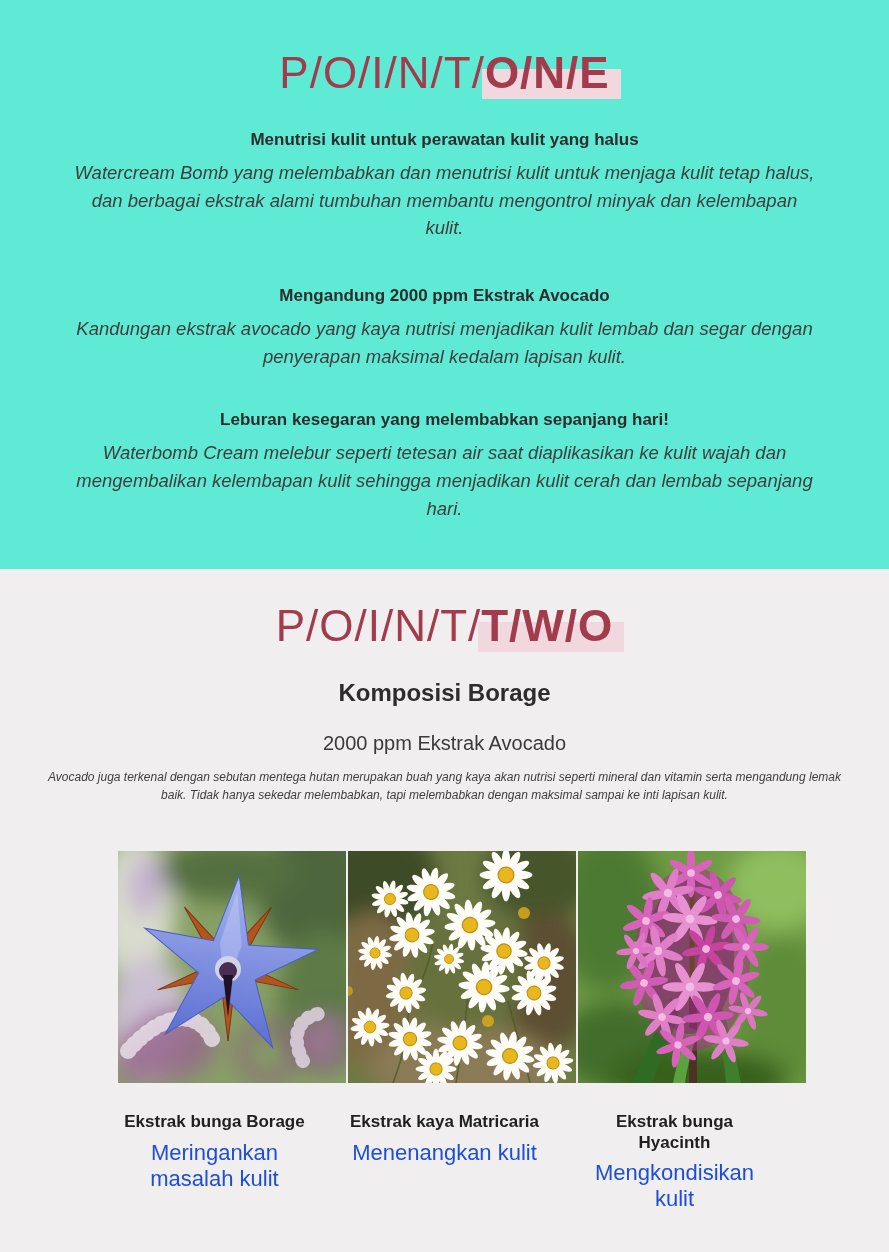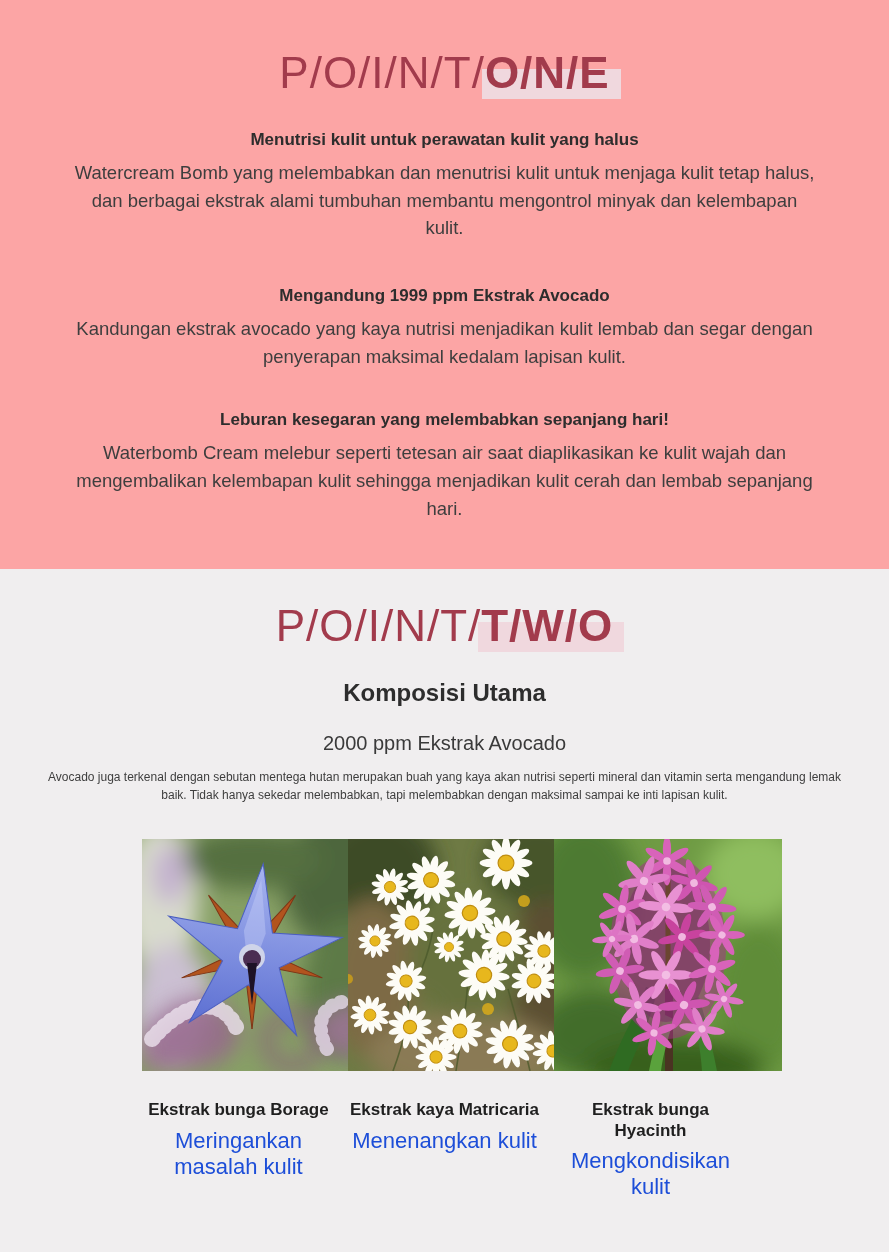--- a/index.html
+++ b/index.html
@@ -10,21 +10,21 @@
     --body:#3e3e3e;
   }
   html,body{margin:0;padding:0;background:#ffffff;}
   body{
     width:889px;
     font-family:"Liberation Sans","DejaVu Sans",sans-serif;
     color:var(--body);
     -webkit-font-smoothing:antialiased;
   }
   .sec{box-sizing:border-box;text-align:center;}
-  .sec1{height:569px;padding:50px 48px 0;background:#fca5a5;}
+  .sec1{height:569px;padding:50px 48px 0;background:#5eead4;}
   .sec2{height:683px;padding:34px 44px 10px;background:var(--graybg);}
 
   .point-header{
     margin:0;
     font-size:44px;
     line-height:1.05;
     font-weight:normal;
     letter-spacing:1px;
     color:var(--maroon);
     text-align:center;
@@ -44,20 +44,21 @@
     font-weight:bold;
     color:var(--heading);
   }
   .h2 + .body-p{margin-top:9px;}
   .body-p{
     margin:16px auto;
     max-width:748px;
     font-size:18.5px;
     line-height:1.5;
     color:var(--body);
+    font-style:italic;
   }
   .mt44{margin-top:44px;}
   .mt40{margin-top:40px;}
 
   .h3{
     margin:30px auto 0;
     font-size:24px;
     font-weight:bold;
     color:var(--heading);
   }
@@ -68,21 +69,21 @@
     color:#3a3a3a;
   }
   .sec2 .body-p{max-width:812px;margin-top:13px;font-size:12px;line-height:1.5;}
 
   .flowers{
     display:flex;
     justify-content:center;
     gap:5px;
     margin-top:31px;
   }
-  figure.flower-card{margin:4px;width:193px;}
+  figure.flower-card{margin:16px;width:193px;}
   .flower-card svg{display:block;width:228px;height:232px;}
   figcaption{margin-top:29px;}
   .ing-name{
     font-size:17px;
     font-weight:bold;
     color:#1f1f1f;
     line-height:1.2;
   }
   .ing-benefit{
     margin-top:7px;
@@ -95,33 +96,33 @@
 <body>
 
 <section class="sec sec1">
   <h1 class="point-header">
     <span class="pt-light">P/O/I/N/T/</span><span class="pt-bold-wrap"><i class="pt-hl"></i><span class="pt-bold">O/N/E</span></span>
   </h1>
 
   <h2 class="h2">Menutrisi kulit untuk perawatan kulit yang halus</h2>
   <p class="body-p">Watercream Bomb yang melembabkan dan menutrisi kulit untuk menjaga kulit tetap halus, dan berbagai ekstrak alami tumbuhan membantu mengontrol minyak dan kelembapan kulit.</p>
 
-  <h2 class="h2 mt44">Mengandung 1999 ppm Ekstrak Avocado</h2>
+  <h2 class="h2 mt44">Mengandung 2000 ppm Ekstrak Avocado</h2>
   <p class="body-p">Kandungan ekstrak avocado yang kaya nutrisi menjadikan kulit lembab dan segar dengan penyerapan maksimal kedalam lapisan kulit.</p>
 
   <h2 class="h2 mt40">Leburan kesegaran yang melembabkan sepanjang hari!</h2>
   <p class="body-p">Waterbomb Cream melebur seperti tetesan air saat diaplikasikan ke kulit wajah dan mengembalikan kelembapan kulit sehingga menjadikan kulit cerah dan lembab sepanjang hari.</p>
 </section>
 
 <section class="sec sec2">
   <h1 class="point-header">
     <span class="pt-light">P/O/I/N/T/</span><span class="pt-bold-wrap"><i class="pt-hl"></i><span class="pt-bold">T/W/O</span></span>
   </h1>
 
-  <h3 class="h3">Komposisi Utama</h3>
+  <h3 class="h3">Komposisi Borage</h3>
   <div class="subtitle">2000 ppm Ekstrak Avocado</div>
   <p class="body-p">Avocado juga terkenal dengan sebutan mentega hutan merupakan buah yang kaya akan nutrisi seperti mineral dan vitamin serta mengandung lemak baik.  Tidak hanya sekedar melembabkan, tapi melembabkan dengan maksimal sampai ke inti lapisan kulit.</p>
 
   <div class="flowers">
 
     <figure class="flower-card">
       <svg viewBox="0 0 228 232" aria-hidden="true">
         <defs>
           <filter id="blr1" x="-30%" y="-30%" width="160%" height="160%">
               <feGaussianBlur stdDeviation="11"></feGaussianBlur>

